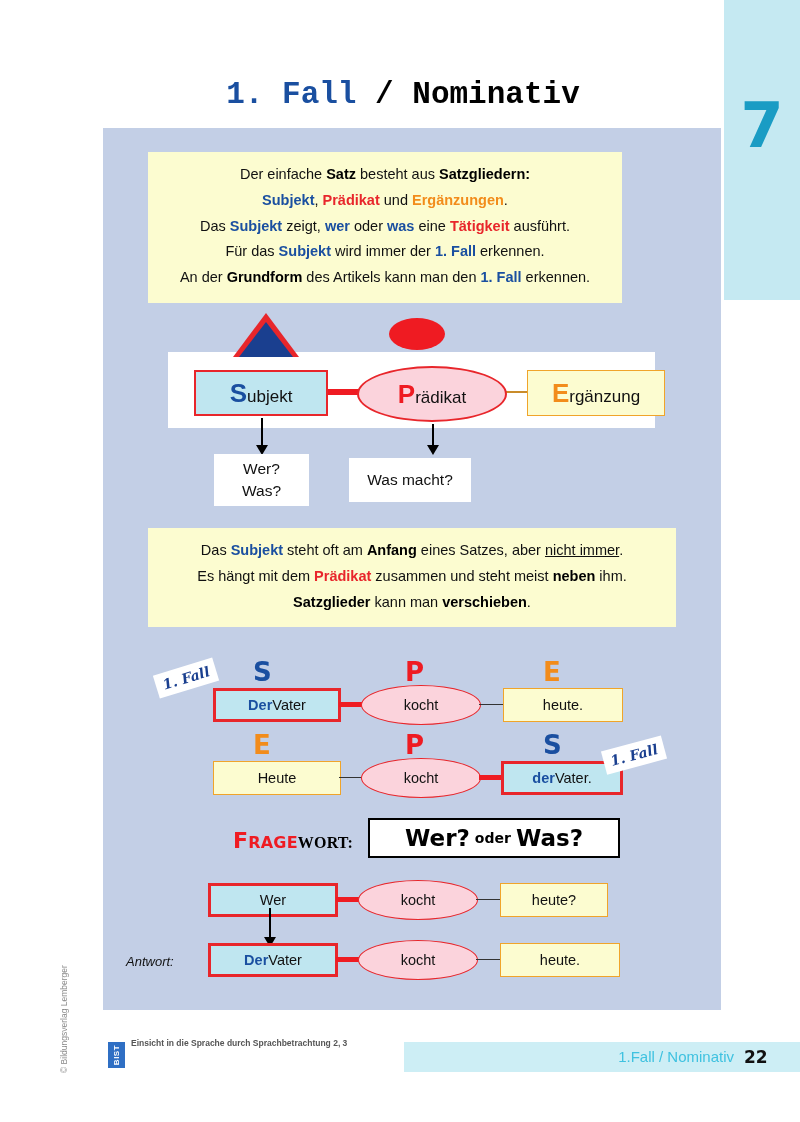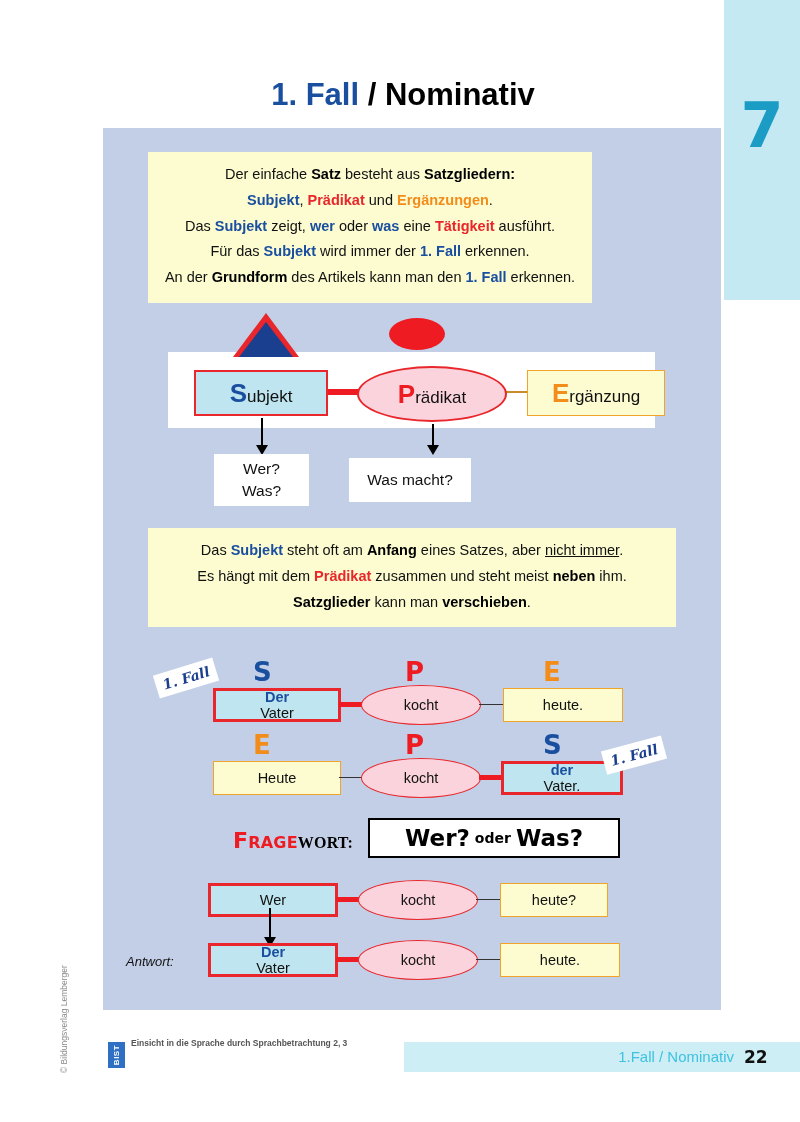--- a/index.html
+++ b/index.html
@@ -22,42 +22,42 @@
     line-height:1;
     font-family:"DejaVu Sans", sans-serif;
   }
 
   
   #page-title{
     position:absolute;left:103px;top:78px;width:600px;
     text-align:center;
     font-size:31px;font-weight:bold;
     line-height:1.1;
-    font-family:Liberation Sans, sans-serif;
+    font-family:Liberation Mono, monospace;
     white-space:nowrap;
   }
   #page-title .t-blue{color:#1a4fa0;}
   #page-title .t-black{color:#000000;}
 
   
   #main-panel{
     position:absolute;left:103px;top:128px;width:618px;height:882px;
     background:#c3cfe6;
   }
 
   
   .info-box{
     position:absolute;
     background:#fcfcd0;
     text-align:center;
     font-size:14.5px;
     color:#111;
     line-height:1.78;
   }
-  #info-box-1{left:45px;top:24px;width:444px;padding:10px 0 12px;}
+  #info-box-1{left:45px;top:24px;width:444px;padding:10px 15px 12px;}
   #info-box-2{left:45px;top:400px;width:528px;padding:10px 0 12px;}
 
   .blue{color:#1a4fa0;font-weight:bold;}
   .red{color:#e8262b;font-weight:bold;}
   .orange{color:#f28c1b;font-weight:bold;}
   .bk{color:#000;font-weight:bold;}
   .ul{text-decoration:underline;}
 
   
   #spe-band{
@@ -136,21 +136,21 @@
   }
   .L-s{color:#1a4fa0;}
   .L-p{color:#ef1b22;}
   .L-e{color:#f28c1b;}
 
   .ex-sub{
     position:absolute;top:0;height:34px;
     background:#bfe6f0;border:3px solid #e8262b;
     box-sizing:border-box;
     display:flex;align-items:center;justify-content:center;
-    font-size:14.5px;color:#111;white-space:nowrap;flex-direction:column;
+    font-size:14.5px;color:#111;white-space:nowrap;
   }
   .ex-sub .art{color:#1a4fa0;font-weight:bold;}
   .ex-prd{
     position:absolute;top:-3px;height:40px;
     background:#fbd3dc;border:1.5px solid #e8262b;border-radius:50%;
     box-sizing:border-box;
     display:flex;align-items:center;justify-content:center;
     font-size:14.5px;color:#111;
   }
   .ex-erg{

